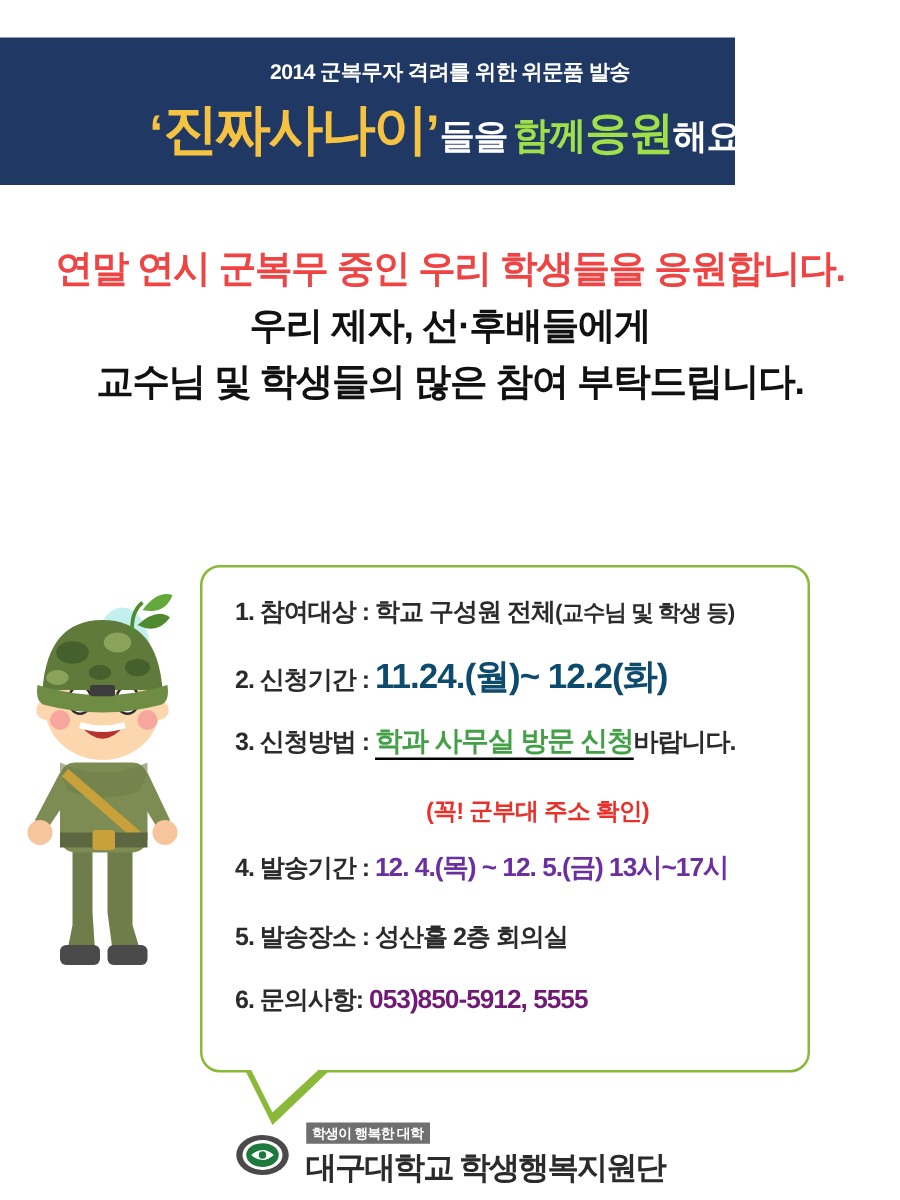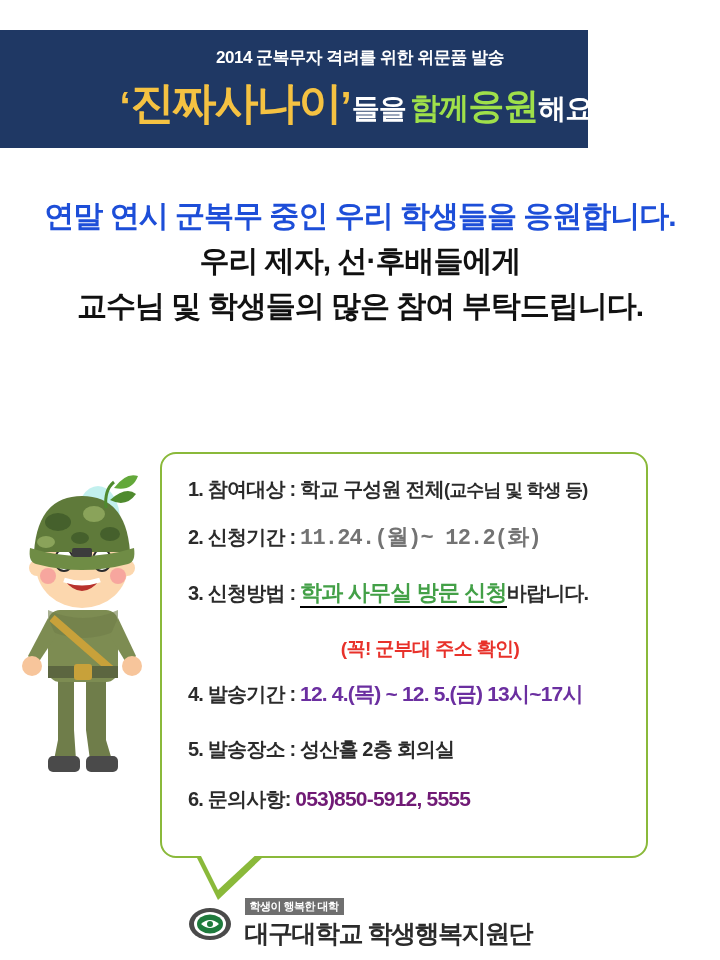--- a/index.html
+++ b/index.html
@@ -88,21 +88,21 @@
     top: 196px;
     width: 720px;
     text-align: center;
     line-height: 40px;
   }
   .intro .l {
     display: block;
     white-space: nowrap;
   }
   .intro .red {
-    color: #1d4ed8;
+    color: #ef4444;
     font-size: 30px;
     font-weight: bold;
     letter-spacing: -1px;
   }
   .intro .blk {
     color: #111111;
     font-size: 30px;
     font-weight: bold;
     letter-spacing: -1px;
   }
@@ -177,21 +177,21 @@
   .bline {
     position: absolute;
     left: 26px;
     white-space: nowrap;
     color: #2b2b2b;
     font-size: 20px;
     font-weight: bold;
     letter-spacing: -0.8px;
   }
   .bline .num { color: #2b2b2b; }
-  .bline .navy { color: #737373; font-size: 22px; font-family: Liberation Mono, monospace; }
+  .bline .navy { color: #0c4a6e; font-size: 28px; }
   .bline .green-u {
     color: #43a047;
     font-size: 22px;
     border-bottom: 2px solid #000000;
     padding-bottom: 1px;
   }
   .bline .small { font-size: 18px; }
   .bline .purple { color: #6b2fa0; font-size: 21px; }
   .bline .magenta { color: #701a75; font-size: 21px; }
   .note {

